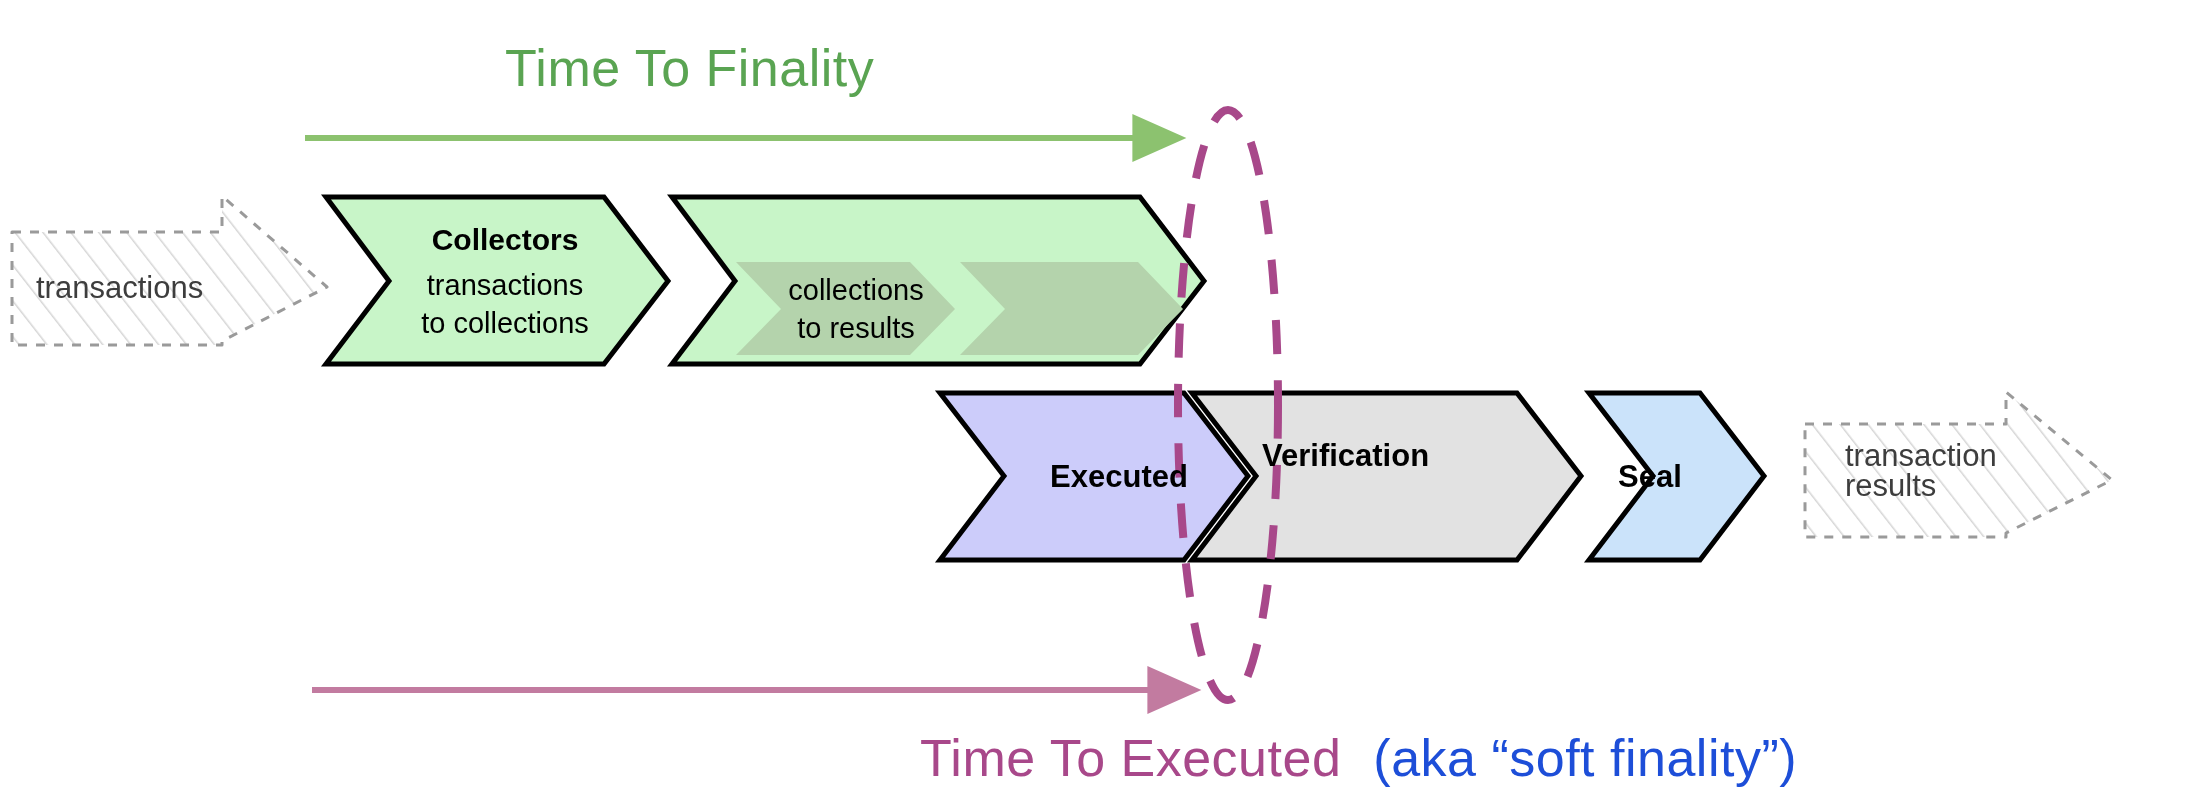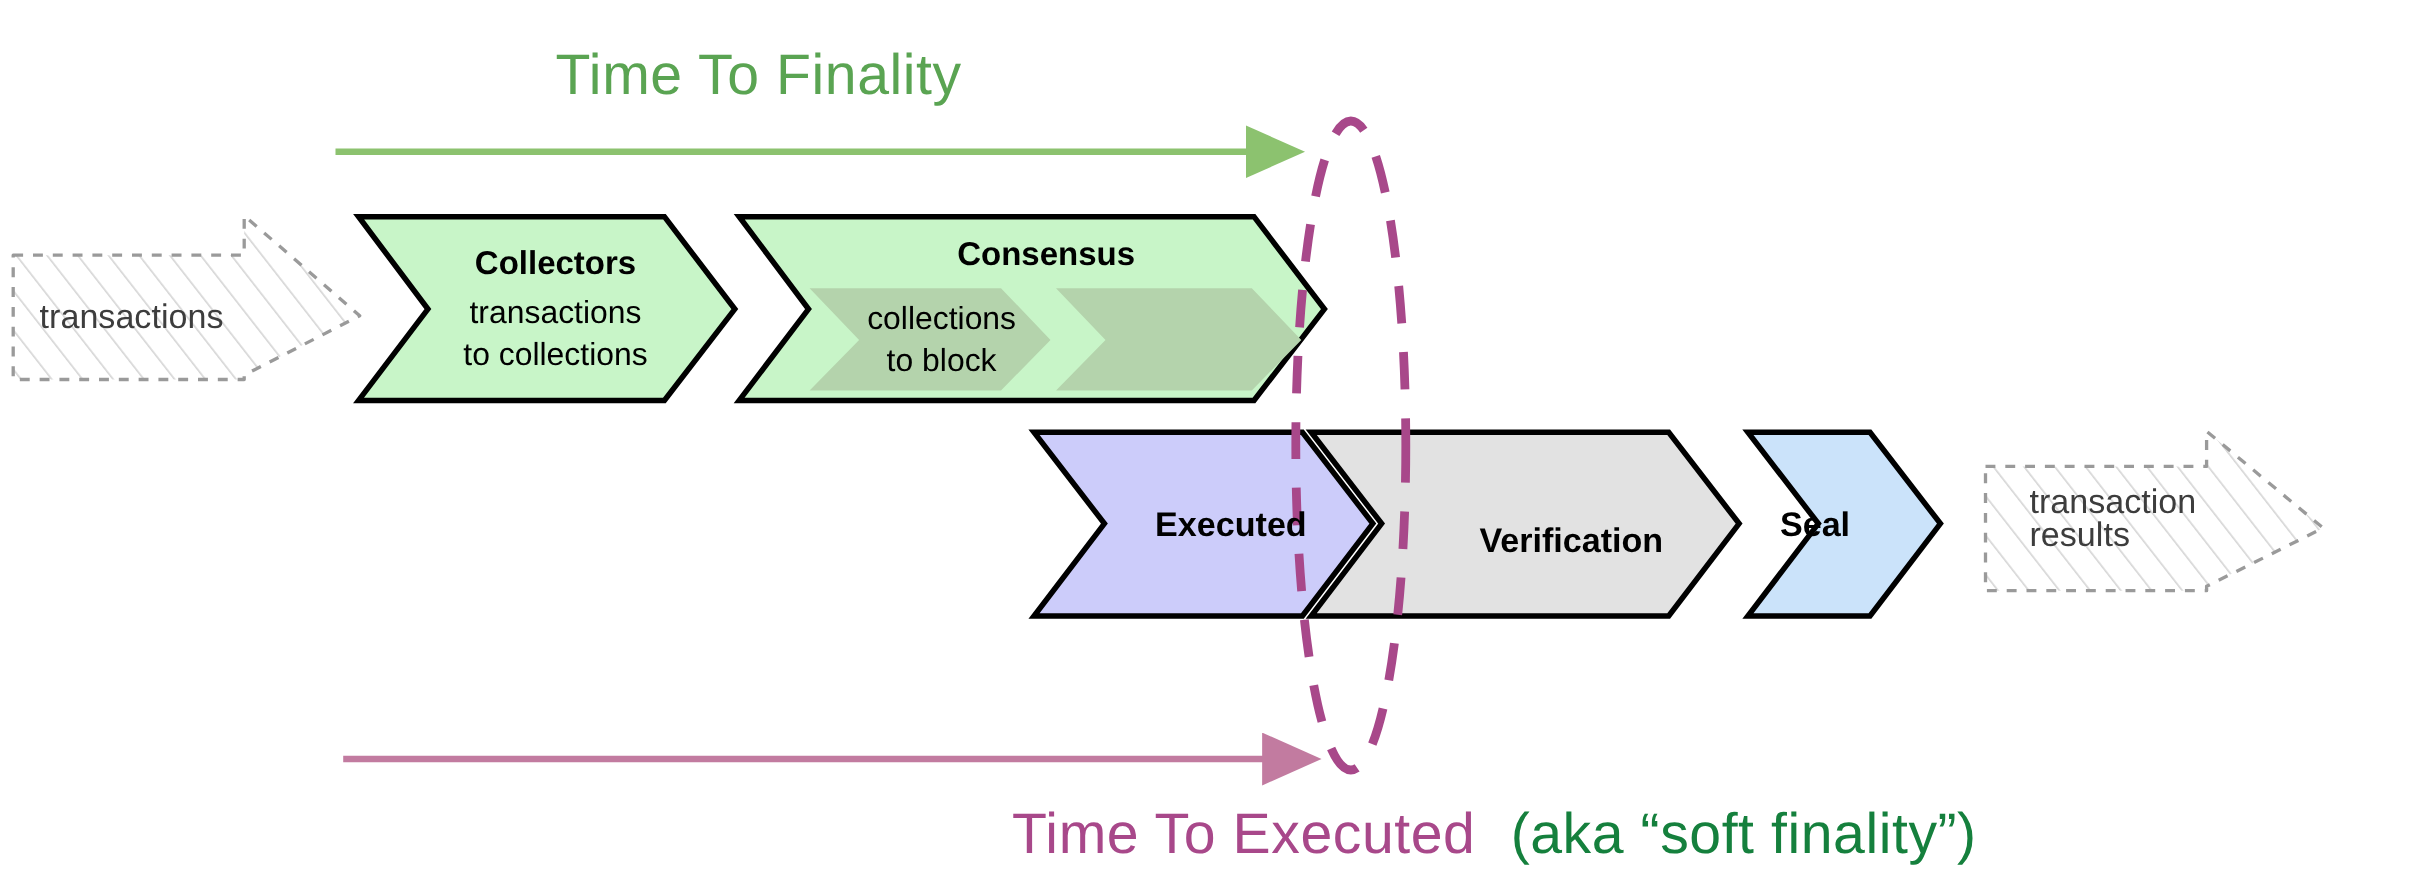--- a/index.html
+++ b/index.html
@@ -36,21 +36,21 @@
     letter-spacing: 0.5px;
     margin-top: 20px;
   }
   .title-plum {
     color: #a8488a;
     font-size: 52px;
     font-weight: 400;
     letter-spacing: 0.5px;
   }
   .title-grey {
-    color: #15803d;
+    color: #1d4ed8;
     font-size: 52px;
     font-weight: 400;
     letter-spacing: 0.5px;
   }
   .bottom-title {
     position: absolute;
     left: 920px;
     top: 728px;
     display: flex;
     align-items: baseline;
@@ -137,31 +137,30 @@
 
   <div class="lbl ghost-text" style="left:1845px; top:437px;">transaction</div>
   <div class="lbl ghost-text" style="left:1845px; top:467px;">results</div>
 
   <div class="centerbox" style="left:360px; top:205px; width:290px; height:155px;">
     <div class="blk-head">Collectors</div>
     <div class="blk-sub" style="margin-top:10px;">transactions</div>
     <div class="blk-sub">to collections</div>
   </div>
 
-  <div class="lbl blk-head" style="left:786px; top:215px; width:330px; text-align:center;">Consensus</div>
 
   <div class="centerbox" style="left:768px; top:262px; width:176px; height:95px;">
     <div class="blk-sub">collections</div>
-    <div class="blk-sub">to block</div>
+    <div class="blk-sub">to results</div>
   </div>
 
 
   <div class="lbl blk-label-only" style="left:1014px; top:459px; width:210px; text-align:center;">Executed</div>
 
-  <div class="lbl blk-label-only" style="left:1262px; top:474px; width:250px; text-align:right;">Verification</div>
+  <div class="lbl blk-label-only" style="left:1262px; top:438px; width:250px; text-align:left;">Verification</div>
 
   <div class="lbl blk-label-only" style="left:1600px; top:459px; width:100px; ">Seal</div>
 
   <div class="bottom-title">
     <span class="title-plum">Time To Executed</span>
     <span class="title-grey">(aka “soft finality”)</span>
   </div>
 
 </div>
 

